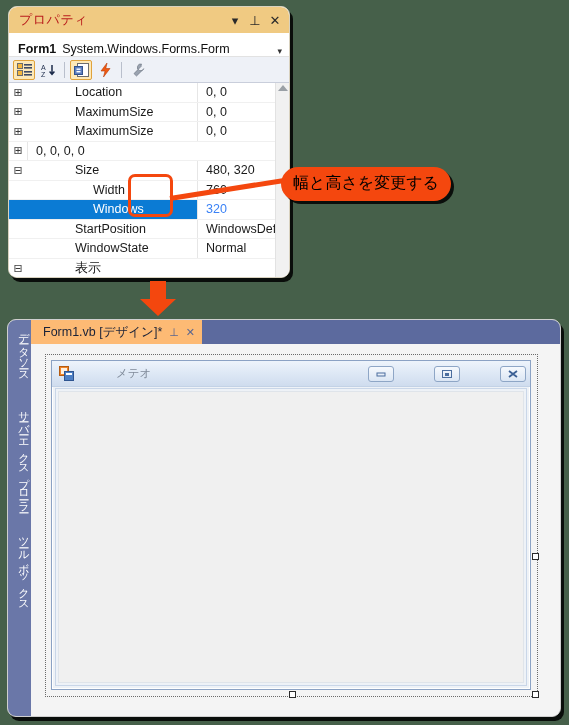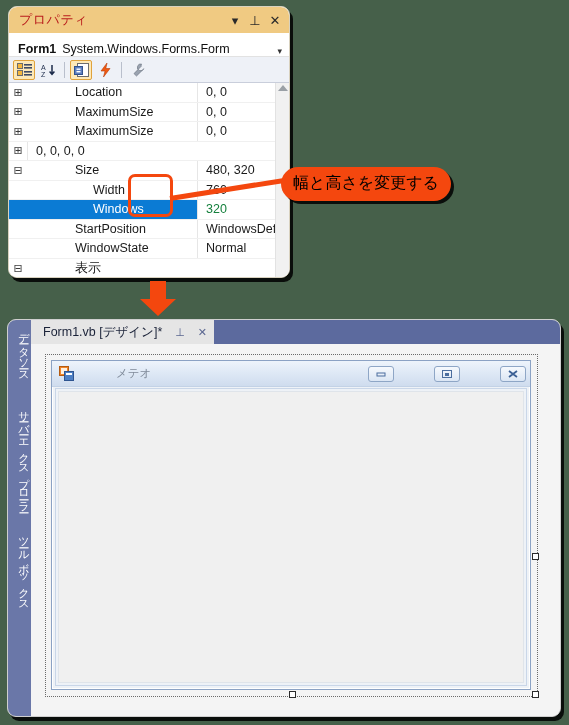--- a/index.html
+++ b/index.html
@@ -101,21 +101,21 @@
   .prow .pname { width: 122px; flex: none; white-space: nowrap; overflow: hidden; margin-left: 48px; }
   .prow .pname.indent { padding-left: 18px; }
   .prow .pval {
     flex: 1; padding-left: 8px;
     border-left: 1px solid #e6e6e6;
     height: 100%;
     display: flex; align-items: center;
     white-space: nowrap; overflow: hidden;
   }
   .prow.selected { background:#0b7bd4; color:#fff; }
-  .prow.selected .pval { color:#15803d; background:#fff; }
+  .prow.selected .pval { color:#3b82f6; background:#fff; }
   .prow.category { font-weight: normal; border-bottom: none; }
   .prow.category .pname { width: auto; font-size: 13px;}
 
   #grid-scrollbar {
     width: 14px; flex: none;
     background: #f1f1f1;
     border-left: 1px solid #e2e2e2;
     display: flex; flex-direction: column; align-items: center;
     padding-top: 2px;
   }
@@ -199,26 +199,26 @@
   }
   #ide-right { flex: 1; display: flex; flex-direction: column; min-width:0; }
   #tabstrip {
     height: 24px;
     background: #5c6a9e;
     display: flex;
     align-items: flex-end;
   }
   #tab-active {
     height: 24px;
-    background: #e5e5e5;
+    background: #fdba74;
     display: flex; align-items: center;
     padding: 0 7px 0 12px;
     font-size: 12.5px;
     color: #1a2238;
-    gap: 13px;
+    gap: 7px;
   }
   #tab-pin, #tab-close { font-size: 11px; color:#5a6690; }
   #designer-surface {
     flex: 1;
     background: #f4f4f4;
     position: relative;
     padding: 12px 14px;
   }
   #design-host {
     position: absolute;

